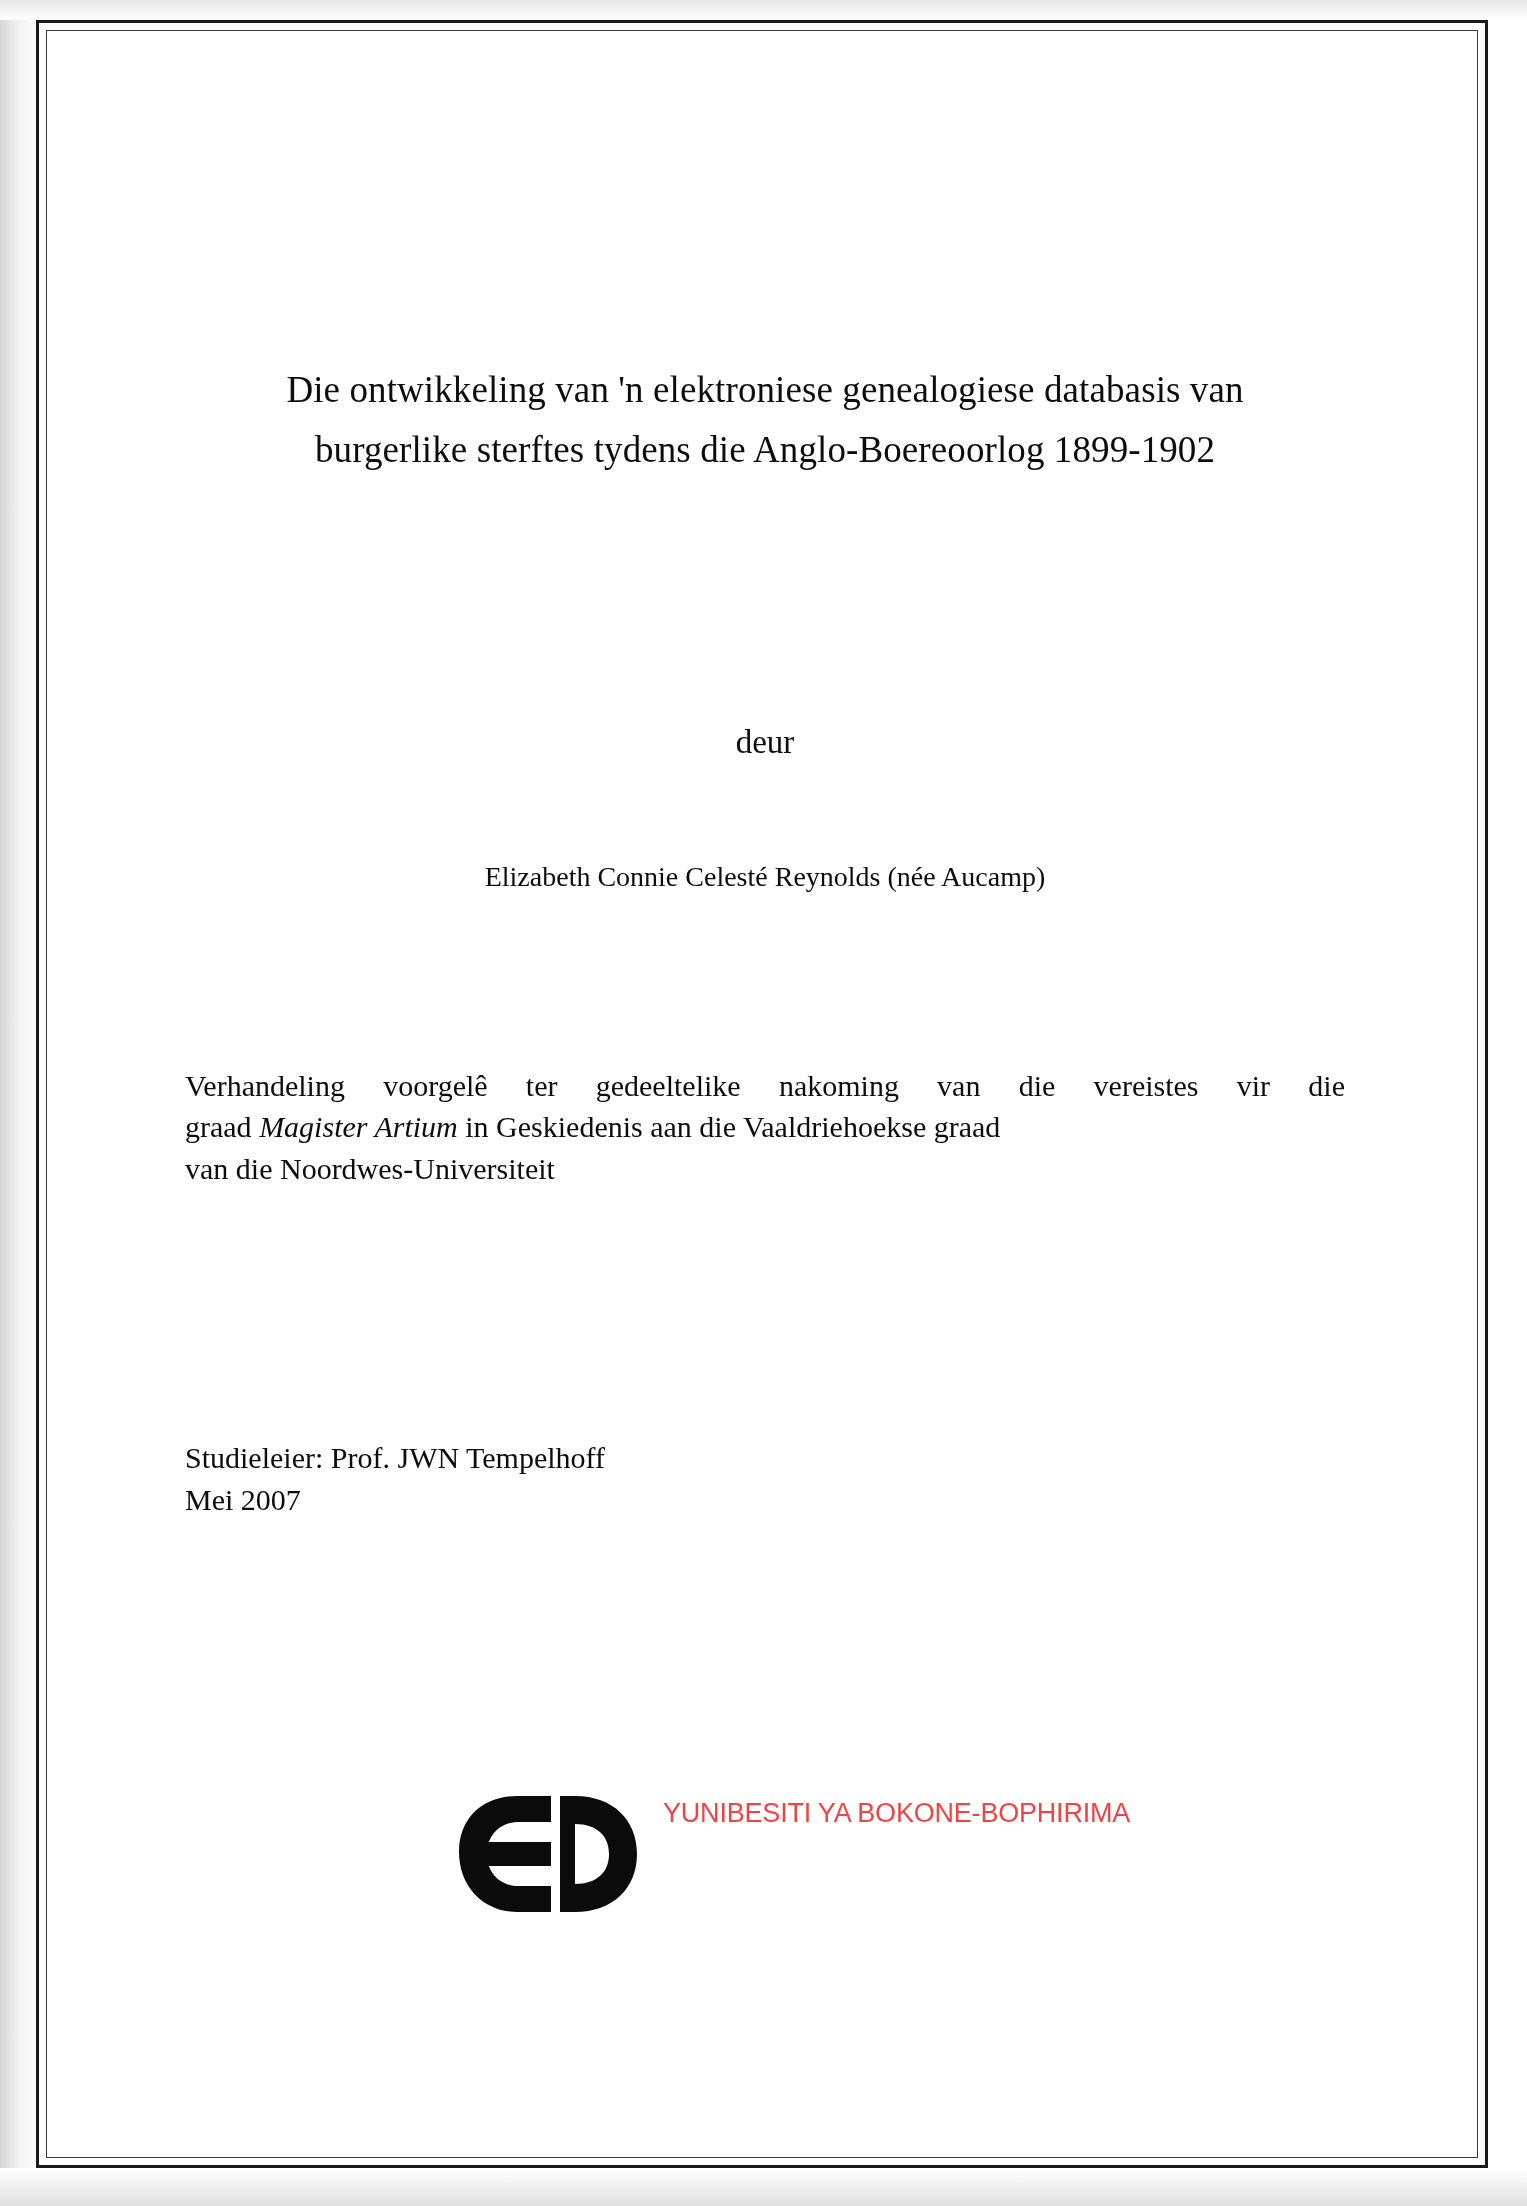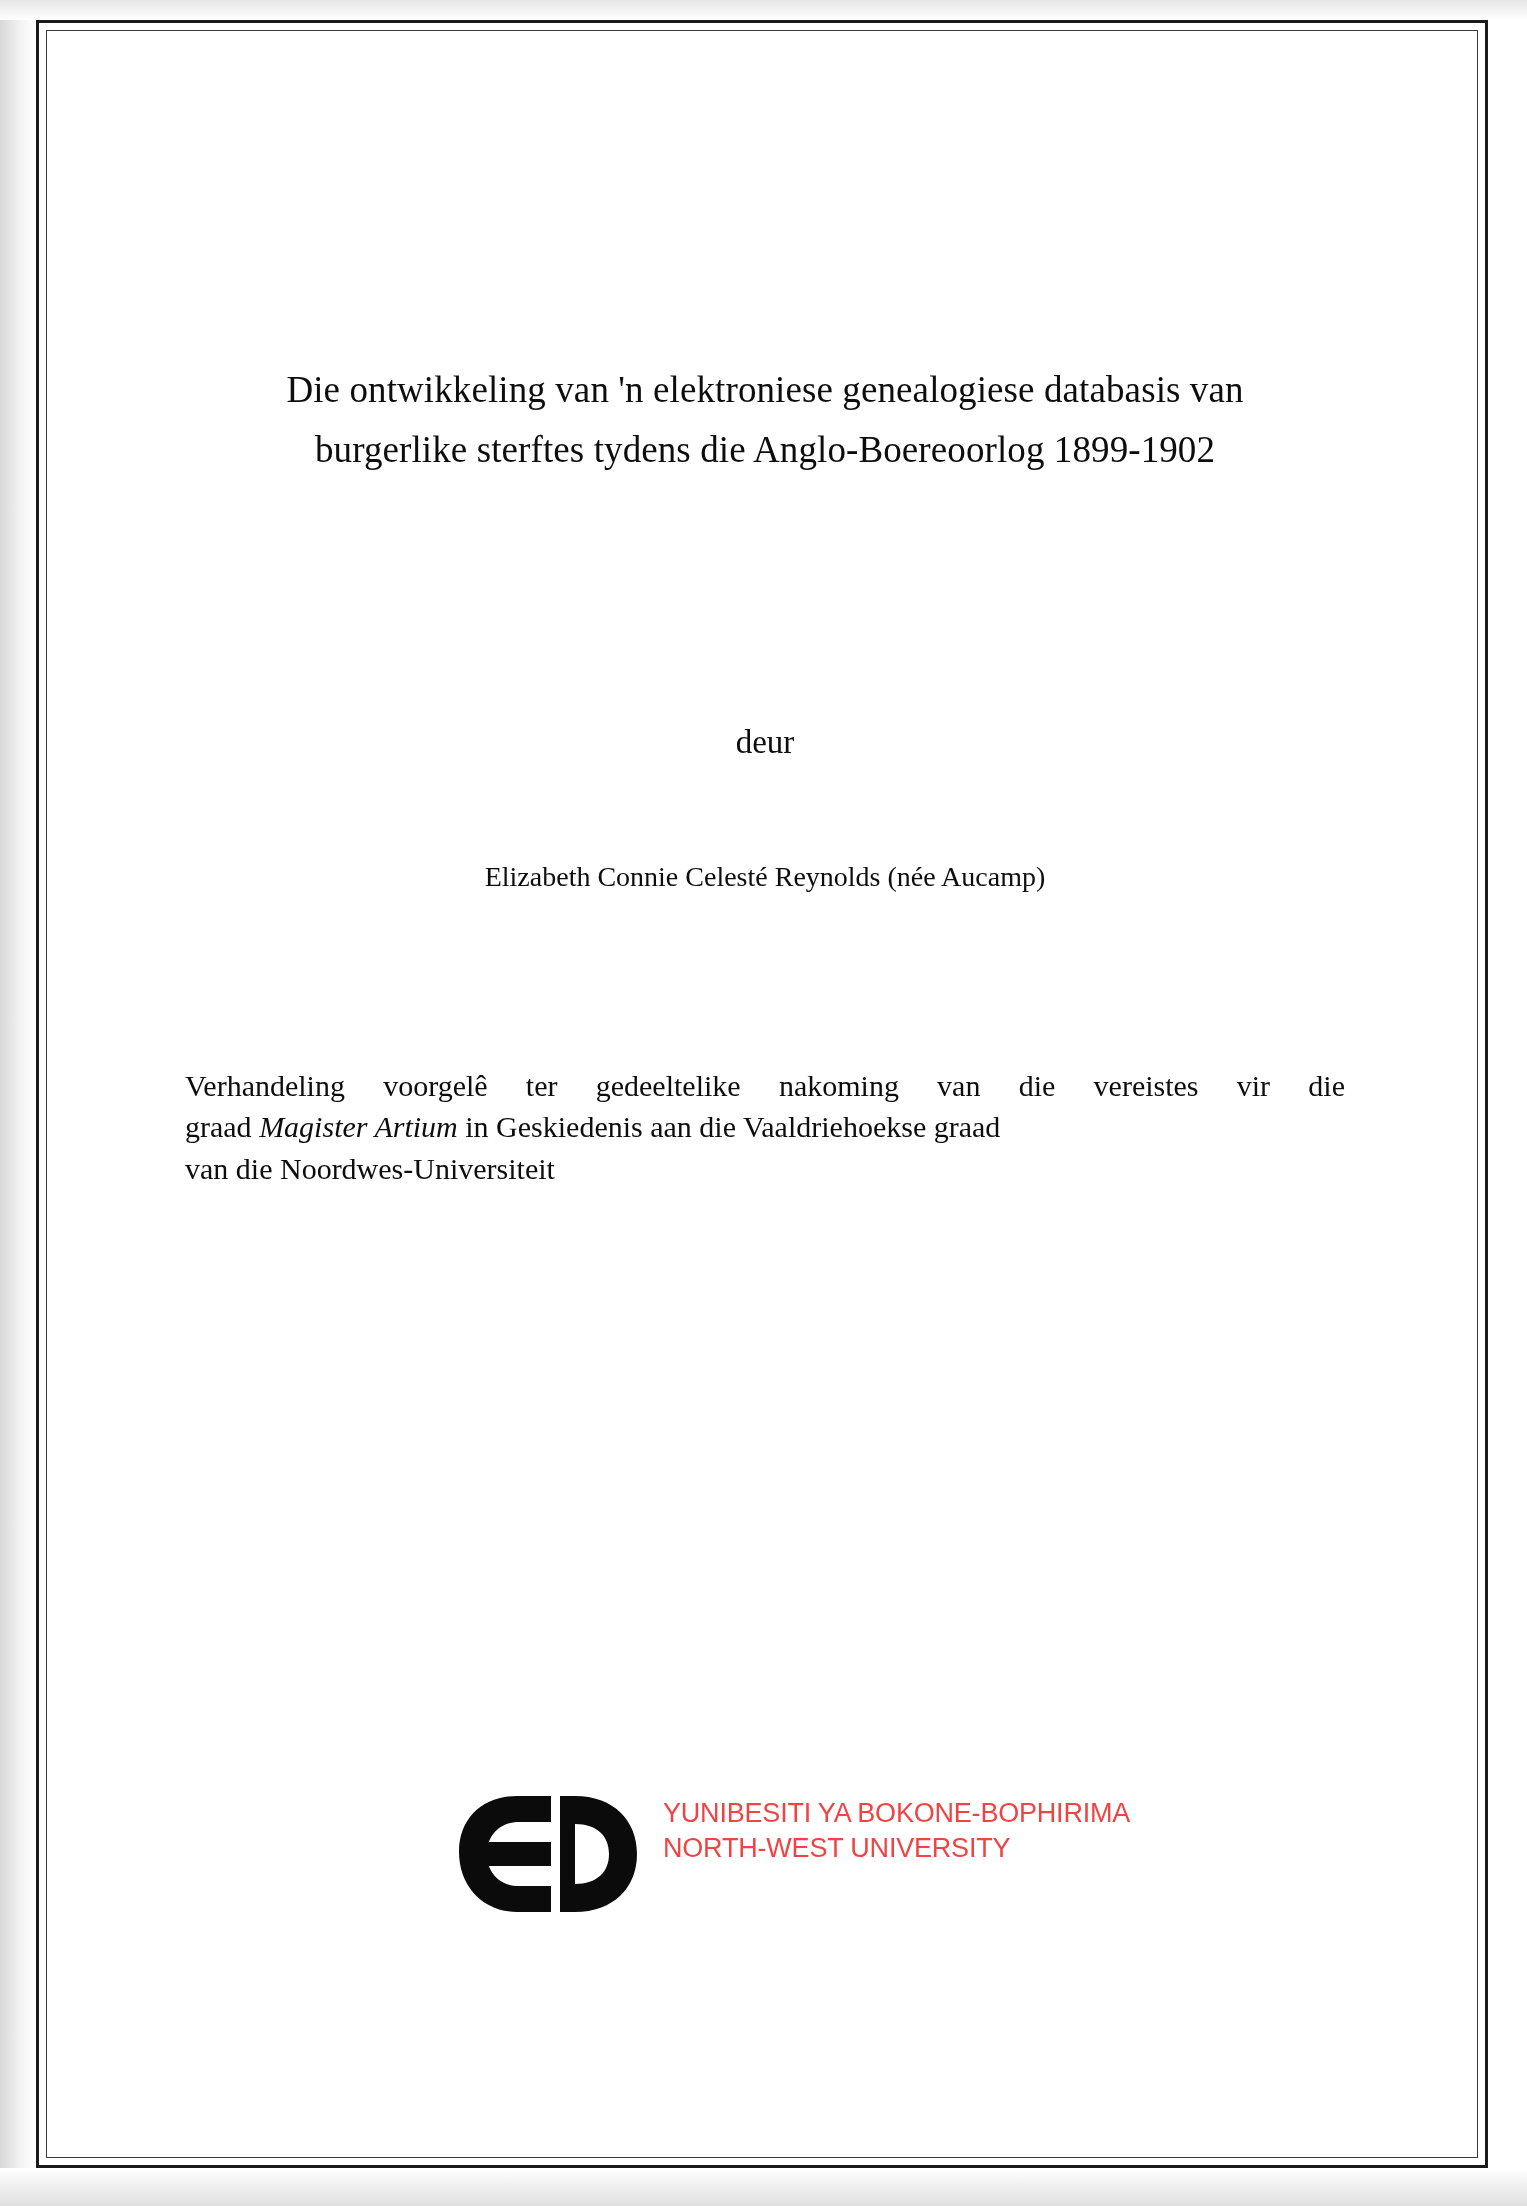--- a/index.html
+++ b/index.html
@@ -166,33 +166,36 @@
     <p class="byline-label">deur</p>
 
     <p class="author">Elizabeth Connie Celesté Reynolds (née Aucamp)</p>
 
     <p class="statement">
       <span class="l1">Verhandeling voorgelê ter gedeeltelike nakoming van die vereistes vir die</span>
       <span class="l2"><span>graad </span><i>Magister Artium</i><span> in Geskiedenis aan die Vaaldriehoekse graad</span></span>
       <span class="l3">van die Noordwes-Universiteit</span>
     </p>
 
+    <p class="supervisor-block">
+      <span>Studieleier: Prof. JWN Tempelhoff</span>
+      <span>Mei 2007</span>
+    </p>
 
   </div>
 
   <div class="logo-wrap">
     <svg class="logo-mark" viewBox="0 0 195 122" aria-hidden="true">
 
       <path d="M62 2 C28 2 4 24 4 58 C4 92 28 118 62 118 L96 118 L96 92 L64 92 C44 92 32 78 32 60 C32 42 44 28 64 28 L96 28 L96 2 Z" fill="#0b0b0b"></path>
 
       <rect x="30" y="48" width="80" height="24" fill="#0b0b0b"></rect>
 
       <path d="M96 2 L120 2 C158 2 182 26 182 60 C182 94 158 118 120 118 L96 118 Z M120 30 L120 90 C142 90 154 78 154 60 C154 42 142 30 120 30 Z" fill="#0b0b0b"></path>
 
       <rect x="96" y="0" width="9" height="122" fill="#ffffff"></rect>
     </svg>
     <div class="logo-text">
       <span>YUNIBESITI YA BOKONE-BOPHIRIMA</span>
-      <span>NORTH-WEST UNIVERSITY</span>
     </div>
   </div>
 
 </div>
 
 </body></html>

